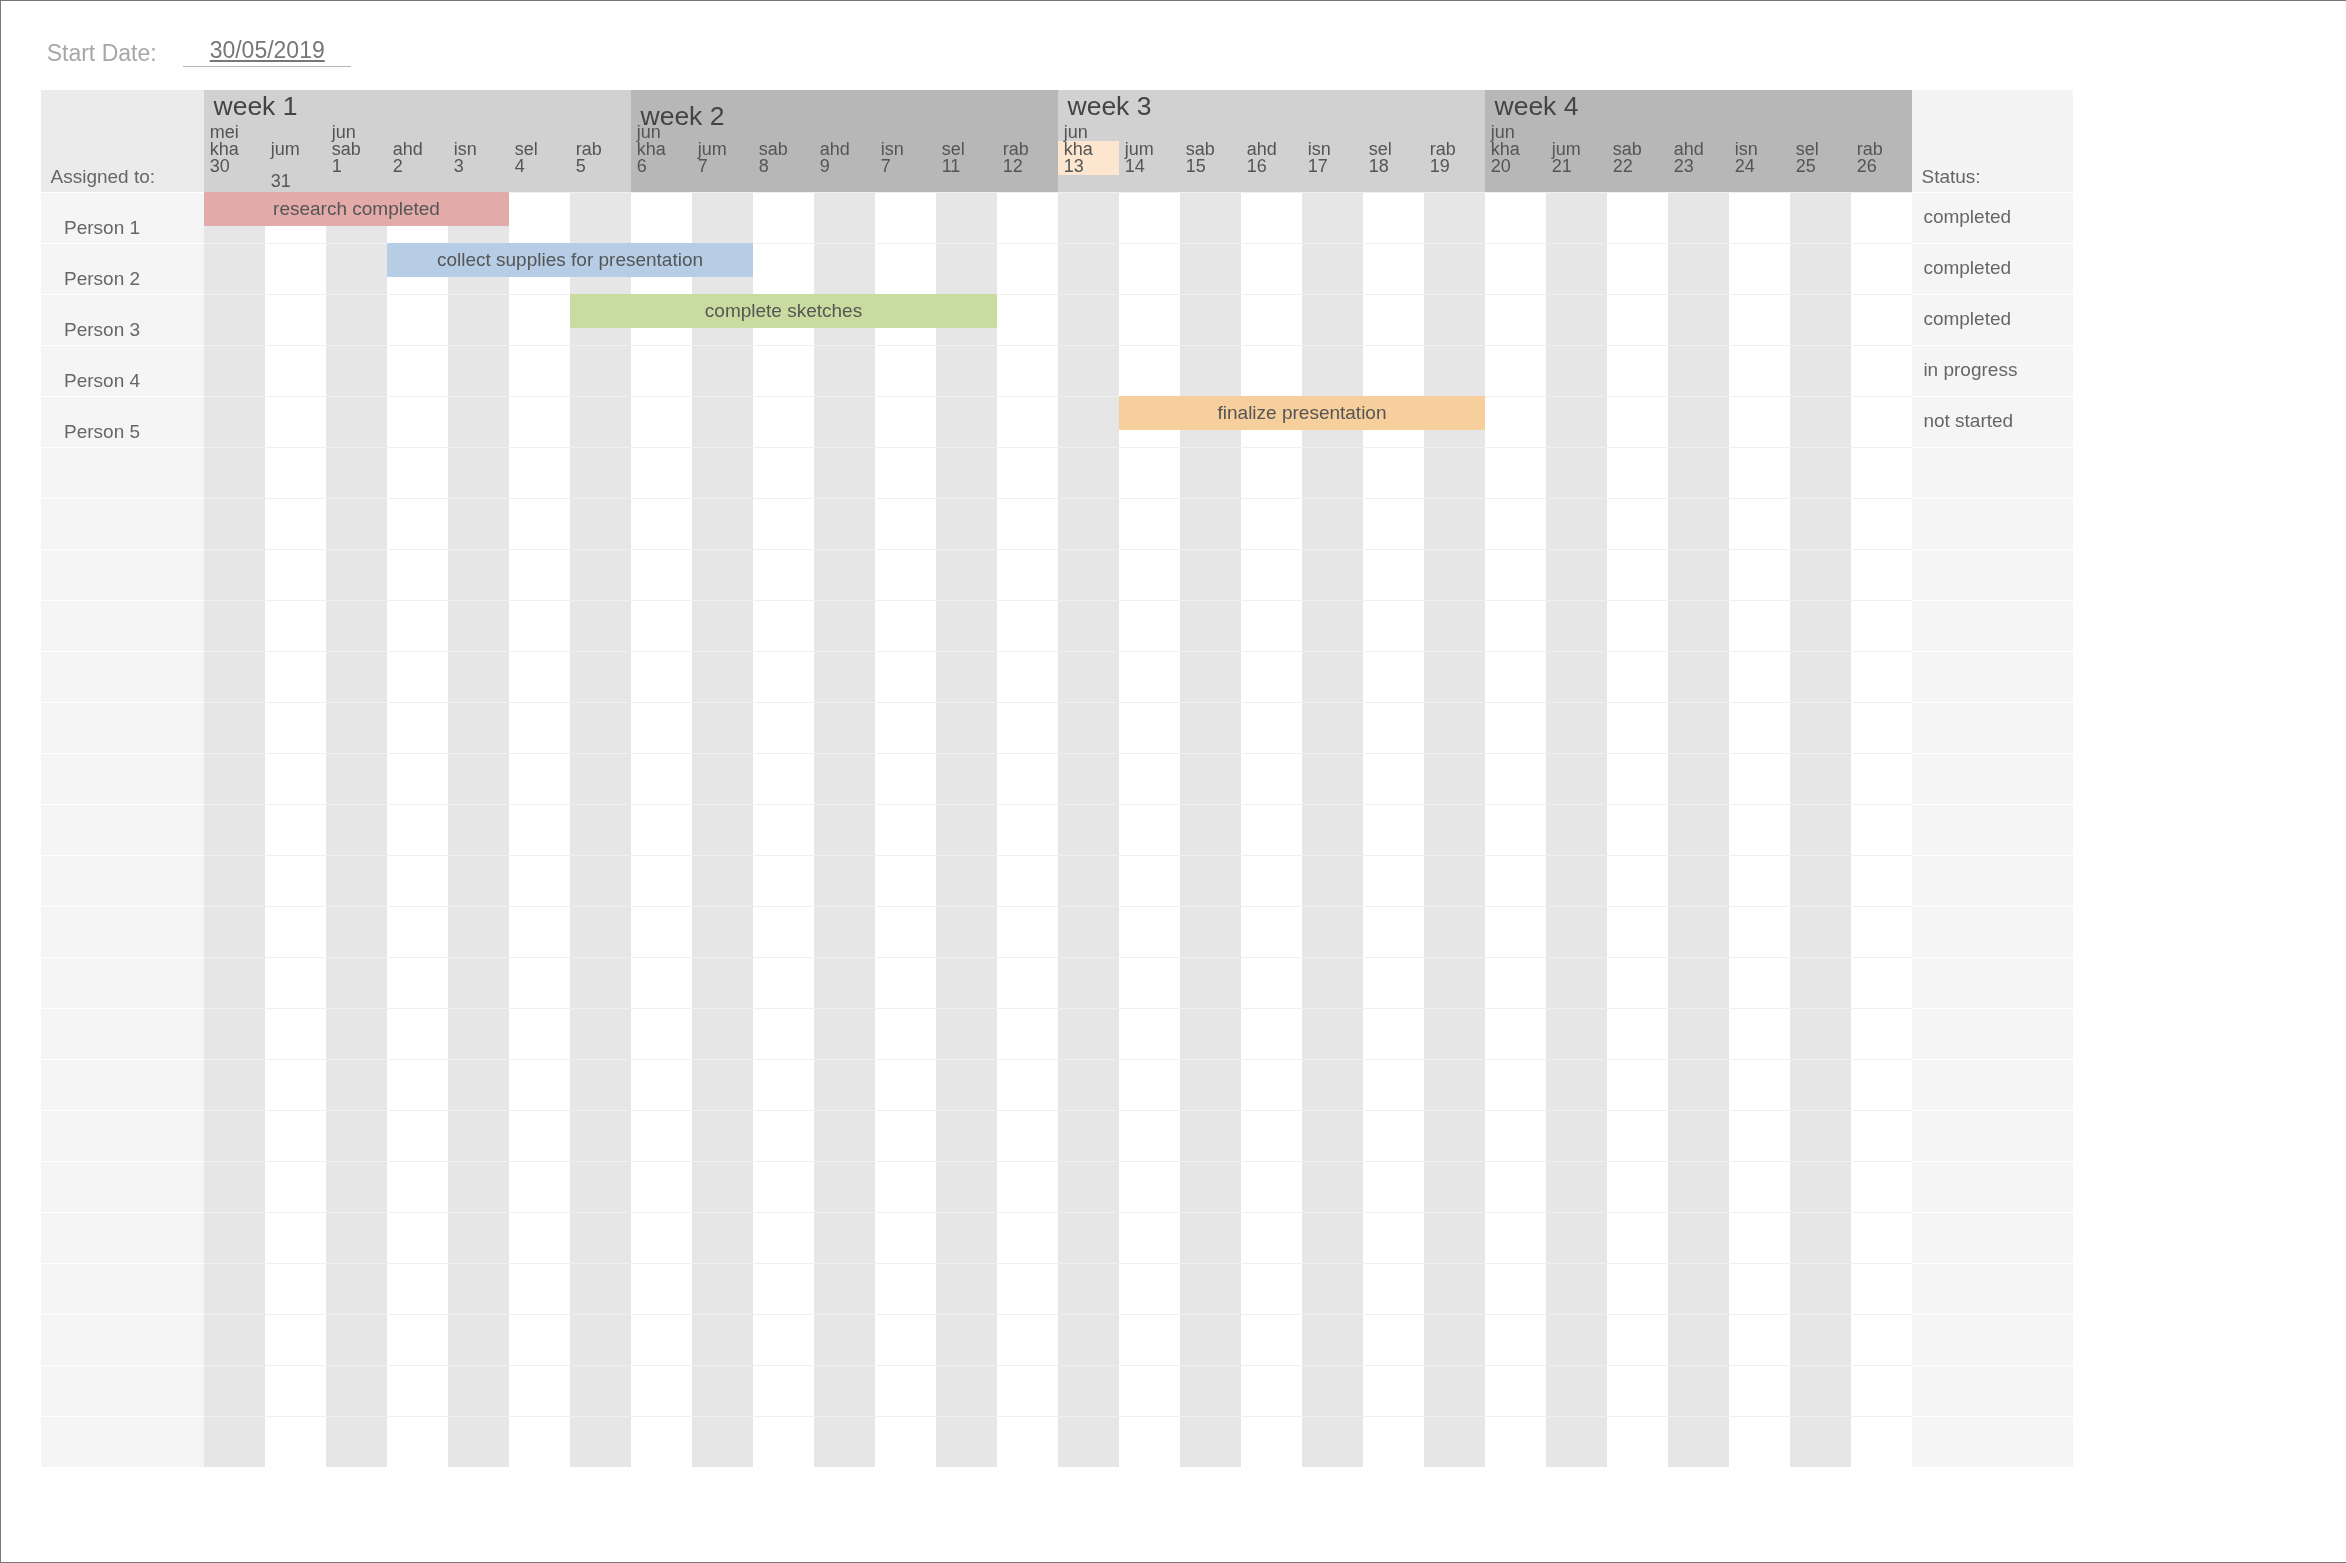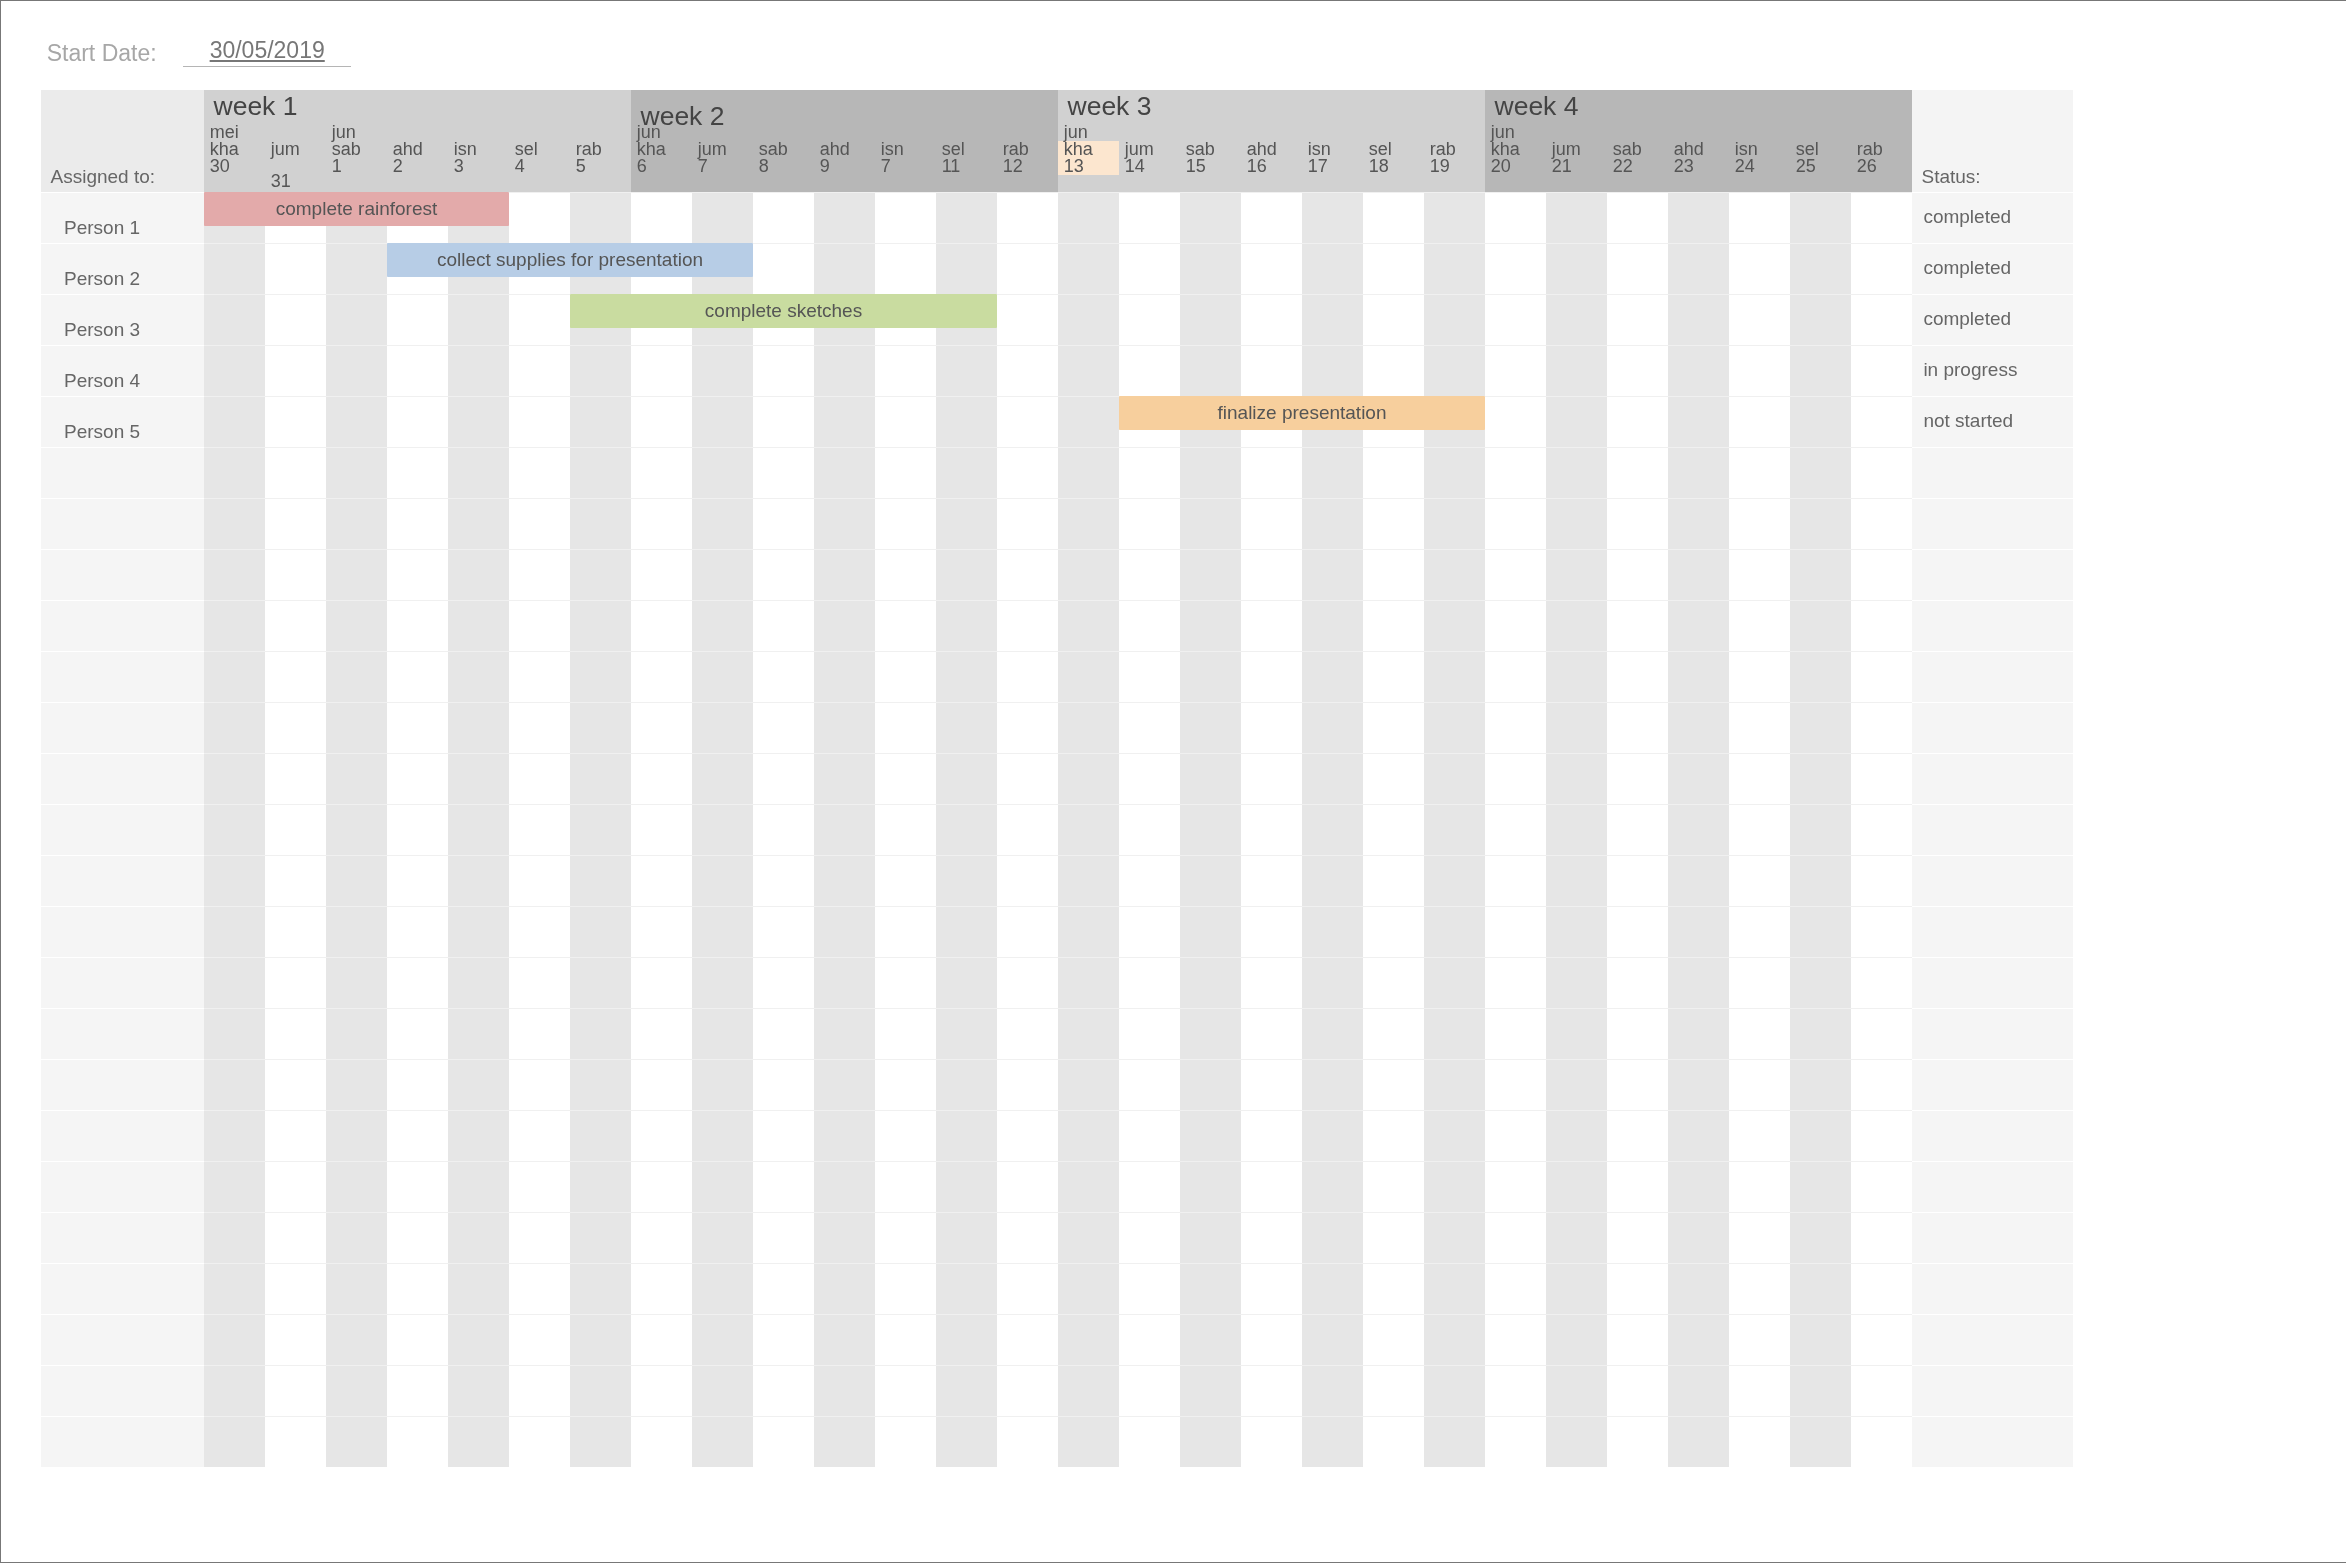--- a/index.html
+++ b/index.html
@@ -283,21 +283,21 @@
       <div class="cell-stripe" style="grid-area: 7 / 22 / 10 / 23;"></div>
       <div class="cell-blank" style="grid-area: 7 / 23 / 10 / 24;"></div>
       <div class="cell-stripe" style="grid-area: 7 / 24 / 10 / 25;"></div>
       <div class="cell-blank" style="grid-area: 7 / 25 / 10 / 26;"></div>
       <div class="cell-stripe" style="grid-area: 7 / 26 / 10 / 27;"></div>
       <div class="cell-blank" style="grid-area: 7 / 27 / 10 / 28;"></div>
       <div class="cell-stripe" style="grid-area: 7 / 28 / 10 / 29;"></div>
       <div class="cell-blank" style="grid-area: 7 / 29 / 10 / 30;"></div>
       <div class="person-label" style="grid-row: 7 / 10;">Person 1</div>
       <div class="status-text" style="grid-row: 7 / 10;">completed</div>
-      <div class="task-bar c0" style="grid-area: 7 / 2 / 9 / 7;">complete rainforest</div>
+      <div class="task-bar c0" style="grid-area: 7 / 2 / 9 / 7;">research completed</div>
       <div class="row-bg-left" style="grid-row: 10 / 13;"></div>
       <div class="row-bg-status" style="grid-row: 10 / 13;"></div>
       <div class="cell-stripe" style="grid-area: 10 / 2 / 13 / 3;"></div>
       <div class="cell-blank" style="grid-area: 10 / 3 / 13 / 4;"></div>
       <div class="cell-stripe" style="grid-area: 10 / 4 / 13 / 5;"></div>
       <div class="cell-blank" style="grid-area: 10 / 5 / 13 / 6;"></div>
       <div class="cell-stripe" style="grid-area: 10 / 6 / 13 / 7;"></div>
       <div class="cell-blank" style="grid-area: 10 / 7 / 13 / 8;"></div>
       <div class="cell-stripe" style="grid-area: 10 / 8 / 13 / 9;"></div>
       <div class="cell-blank" style="grid-area: 10 / 9 / 13 / 10;"></div>

